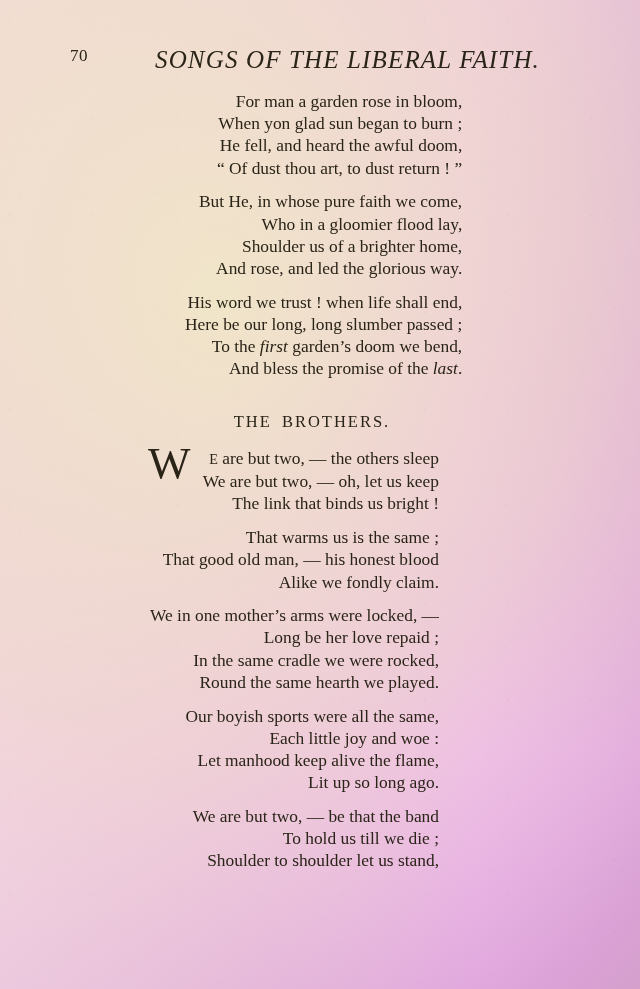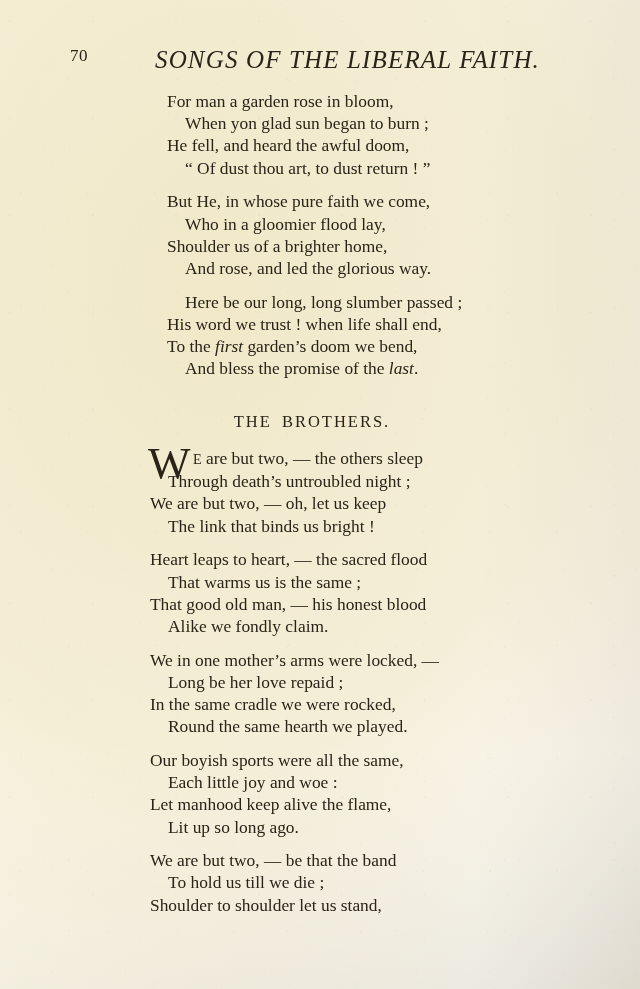--- a/index.html
+++ b/index.html
@@ -13,21 +13,21 @@
     overflow: hidden;
     background: #d2c49a;
     font-family: "Liberation Serif", "DejaVu Serif", serif;
   }
 
   
   #page {
     position: relative;
     width: 640px;
     height: 989px;
-    background: #ffffff;
+    background: #f0abfc;
     color: #2a2418;
     overflow: hidden;
   }
 
   
   #paper-tint {
     position: absolute;
     inset: 0;
     background:
       radial-gradient(125% 105% at 34% 30%,
@@ -98,21 +98,21 @@
 
   
   .poem {
     position: absolute;
     font-size: 17.4px;
     line-height: 22.2px;
   }
   #poem-hymn  { left: 167px; top: 90px;  }
   #poem-brothers { left: 150px; top: 447px; }
 
-  .stanza { margin: 0 0 11.5px 0; }
+  .stanza { margin: 0 0 11.5px 0; text-align: right; }
   .stanza:last-child { margin-bottom: 0; }
 
   .line {
     white-space: pre;
     margin: 0;
   }
   .line.indent { padding-left: 18px; }
 
   .line i { font-style: italic; }
 
@@ -169,41 +169,39 @@
       </div>
 
       <div class="stanza">
         <div class="line">But He, in whose pure faith we come,</div>
         <div class="line indent">Who in a gloomier flood lay,</div>
         <div class="line">Shoulder us of a brighter home,</div>
         <div class="line indent">And rose, and led the glorious way.</div>
       </div>
 
       <div class="stanza">
+        <div class="line">His word we trust ! when life shall end,</div>
         <div class="line indent">Here be our long, long slumber passed ;</div>
-        <div class="line">His word we trust ! when life shall end,</div>
         <div class="line"><span>To the </span><i>first</i><span> garden’s doom we bend,</span></div>
         <div class="line indent"><span>And bless the promise of the </span><i>last</i><span>.</span></div>
       </div>
 
     </div>
 
     <div class="section-title">THE BROTHERS.</div>
 
     <div class="poem" id="poem-brothers">
 
       <div class="stanza">
         <div class="line dropcap-line"><span class="dropcap">W</span><span class="after-dropcap"><span class="smallcap">E</span><span> are but two, — the others sleep</span></span></div>
-        <div class="line indent">Through death’s untroubled night ;</div>
         <div class="line">We are but two, — oh, let us keep</div>
         <div class="line indent">The link that binds us bright !</div>
       </div>
 
       <div class="stanza">
-        <div class="line">Heart leaps to heart, — the sacred flood</div>
         <div class="line indent">That warms us is the same ;</div>
         <div class="line">That good old man, — his honest blood</div>
         <div class="line indent">Alike we fondly claim.</div>
       </div>
 
       <div class="stanza">
         <div class="line">We in one mother’s arms were locked, —</div>
         <div class="line indent">Long be her love repaid ;</div>
         <div class="line">In the same cradle we were rocked,</div>
         <div class="line indent">Round the same hearth we played.</div>

